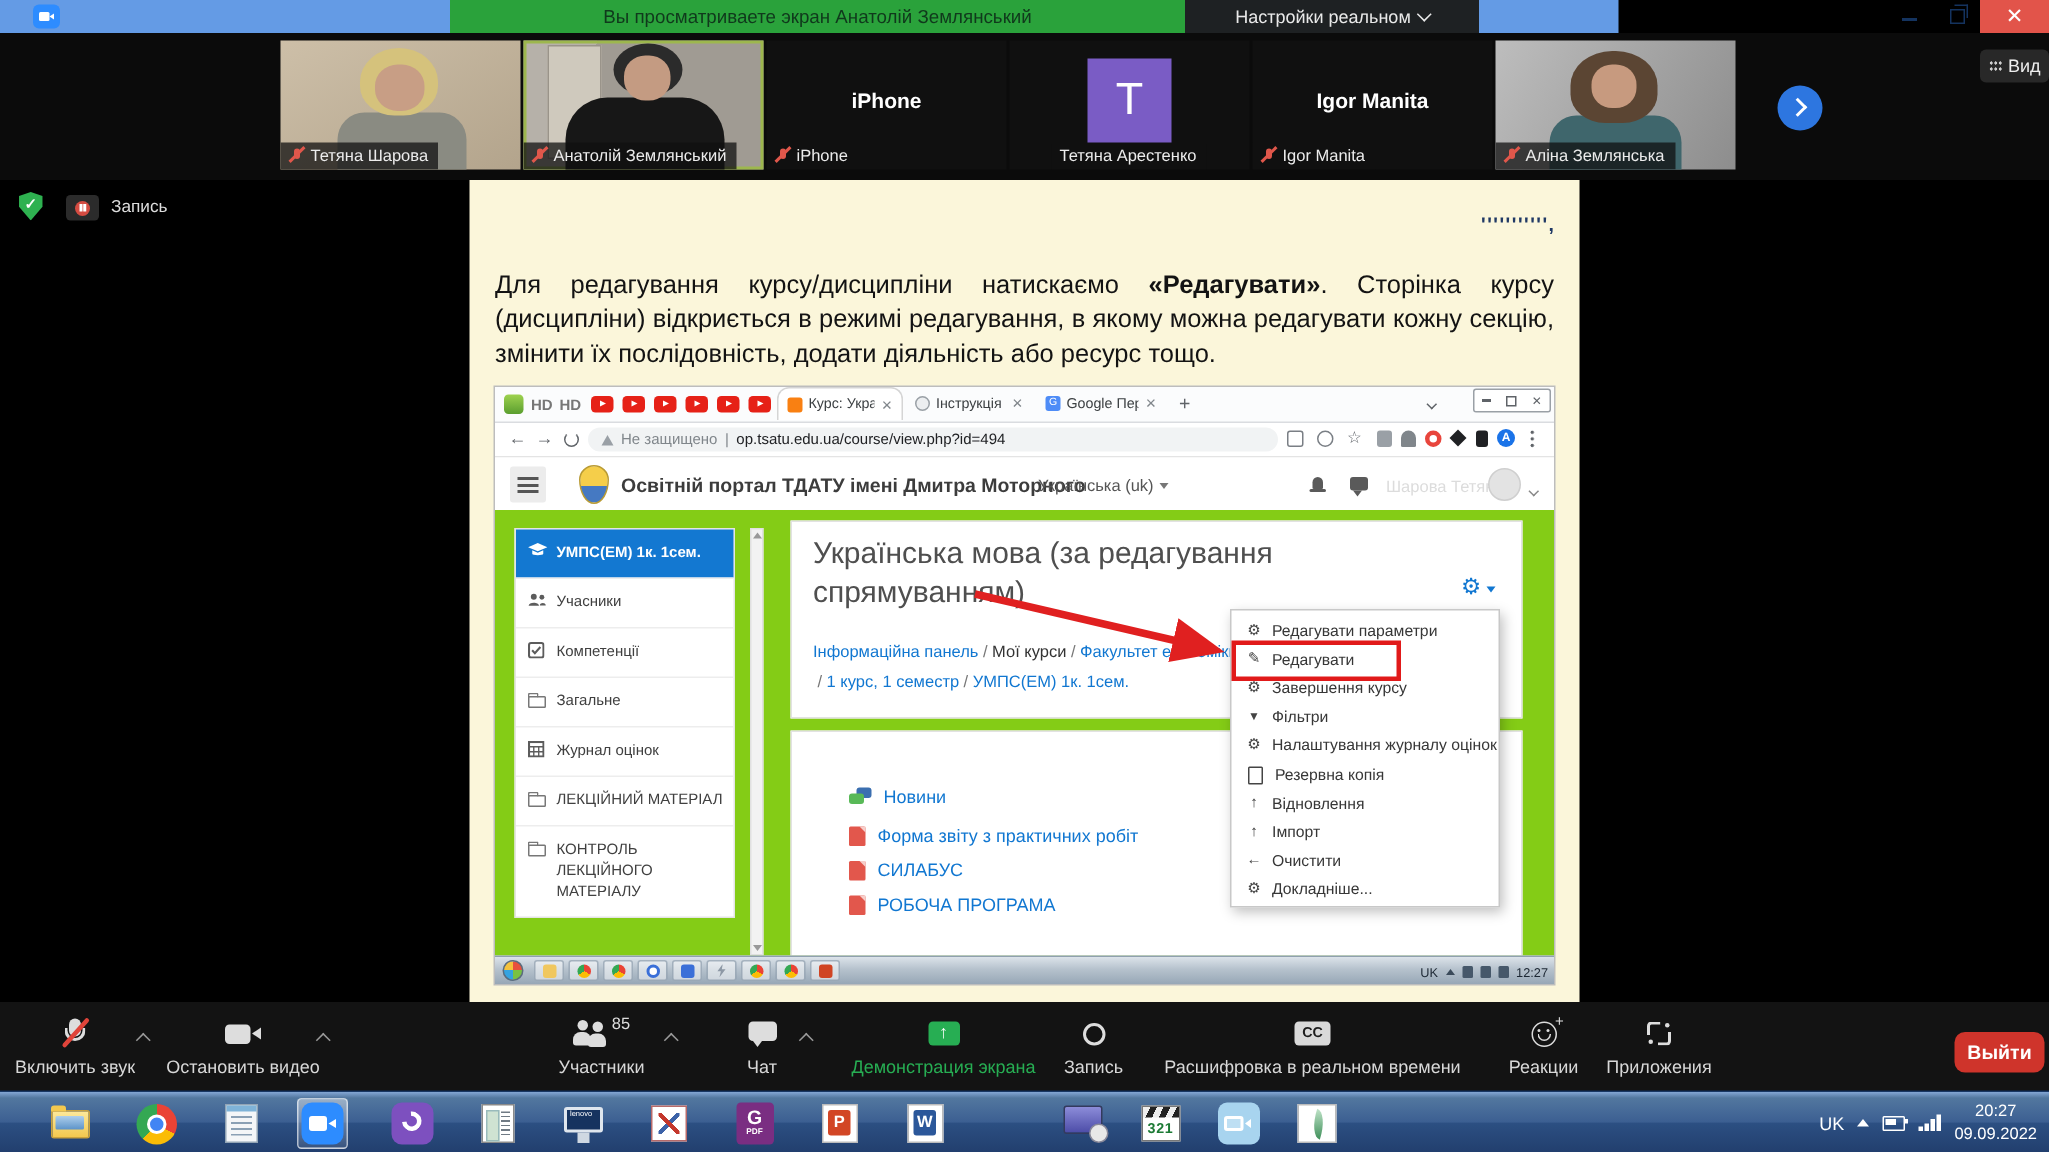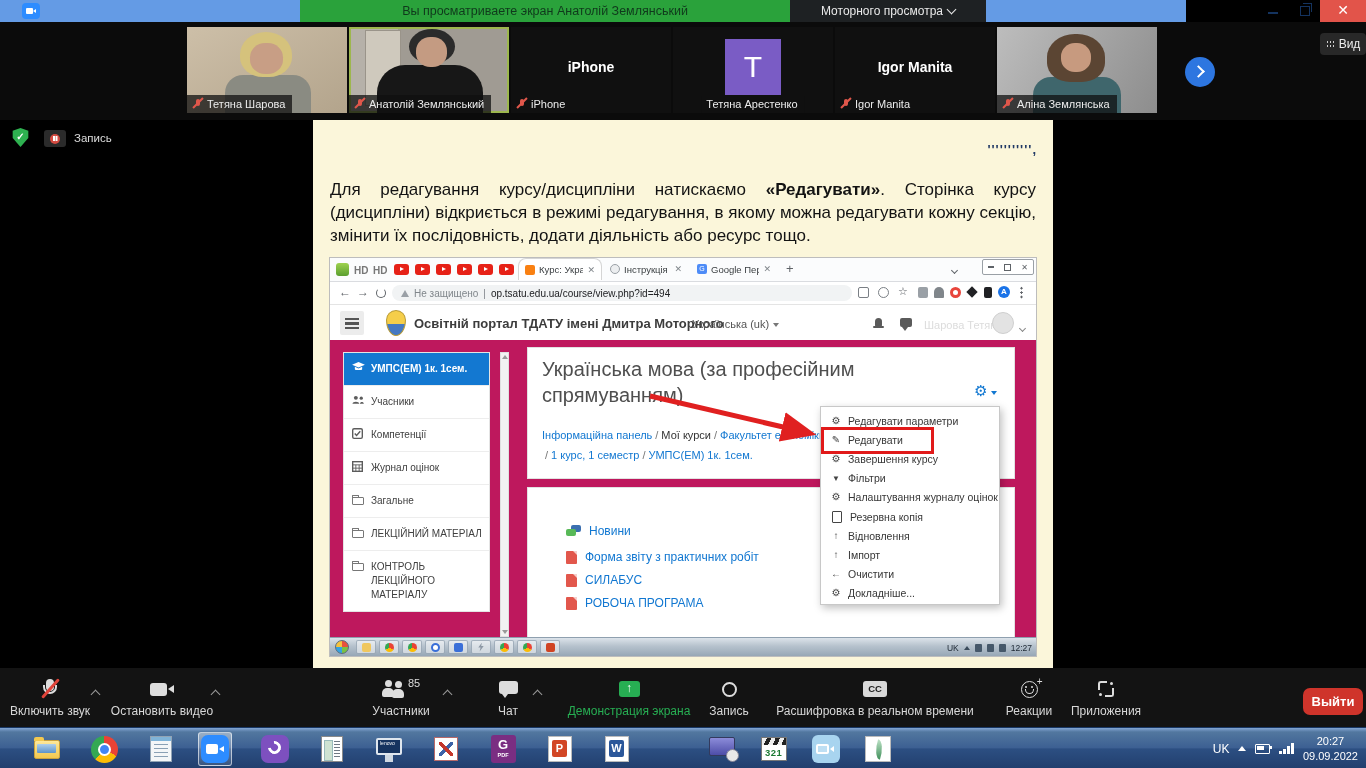--- a/index.html
+++ b/index.html
@@ -1,18 +1,18 @@
 <!DOCTYPE html>
 <html><head>
 <meta charset="utf-8">
 <style>
   html,body{margin:0;padding:0}
   body{width:1366px;height:768px;position:relative;background:#000;font-family:"Liberation Sans",sans-serif;overflow:hidden;-webkit-font-smoothing:antialiased}
   
-  #titlebar{position:absolute;left:0;top:0;width:1186px;height:22px;background:#649be5}
+  #titlebar{position:absolute;left:0;top:0;width:1079px;height:22px;background:#649be5}
   #tb-appicon{position:absolute;left:22px;top:3px;width:18px;height:16px;border-radius:4px;background:#2d8cff}
   #tb-appicon::before{content:"";position:absolute;left:4px;top:5px;width:7px;height:6px;background:#fff;border-radius:1px}
   #tb-appicon::after{content:"";position:absolute;left:11px;top:6px;border-top:2px solid transparent;border-bottom:2px solid transparent;border-right:3px solid #fff}
   #tb-banner{position:absolute;left:300px;top:0;width:490px;height:22px;background:#2aa23b;color:#10391c;font-size:12.5px;line-height:22px;text-align:center}
   #tb-settings{position:absolute;left:790px;top:0;width:196px;height:22px;background:#1e2123;color:#e9e9e9;font-size:12px;line-height:22px;text-align:center}
   .chv{display:inline-block;width:6px;height:6px;border-right:1.6px solid currentColor;border-bottom:1.6px solid currentColor}
   .chv.down{transform:rotate(45deg);margin-left:5px;vertical-align:2px}
   .chv.up{transform:rotate(-135deg)}
   .chv.right{transform:rotate(-45deg)}
   .wc{position:absolute;top:0;height:22px;text-align:center;color:#14335f}
@@ -106,21 +106,21 @@
   .i-bell{position:absolute;left:543px;top:12px;width:11px;height:13px}
   .i-bell::before{content:"";position:absolute;left:2px;top:1px;width:7px;height:8px;background:#5a5a5a;border-radius:4px 4px 1px 1px}
   .i-bell::after{content:"";position:absolute;left:0;top:9px;width:11px;height:2px;background:#5a5a5a;border-radius:1px}
   .i-bub{position:absolute;left:570px;top:13px;width:12px;height:9px;background:#5a5a5a;border-radius:2px}
   .i-bub::after{content:"";position:absolute;left:2px;top:9px;border-left:3px solid transparent;border-right:3px solid transparent;border-top:4px solid #5a5a5a}
   #uname{position:absolute;left:594px;top:14px;font-size:11px;color:#dcdcdc}
   #uava{position:absolute;left:662px;top:7px;width:22px;height:22px;border-radius:50%;background:#e3e3e3;border:1px solid #cfcfcf;box-sizing:border-box}
   #ucaret{position:absolute;left:690px;top:14px;color:#888}
   #ucaret .chv{width:4px;height:4px}
   
-  #bbody{position:absolute;top:82px;bottom:19px;left:0;right:0;background:#be185d;overflow:hidden}
+  #bbody{position:absolute;top:82px;bottom:19px;left:0;right:0;background:#84cc16;overflow:hidden}
   #mside{position:absolute;left:13px;top:12px;width:147px;background:#fff;border:1px solid #e4e4e4;box-sizing:border-box}
   .s-item{position:relative;padding:9px 6px 9px 27px;font-size:10px;color:#404040;border-top:1px solid #ededed;line-height:1.4}
   .s-item.first{border-top:none;background:#1378d1;color:#fff;font-weight:bold}
   .s-item.narrow{padding-right:34px}
   .s-ic{position:absolute;left:8px;top:9px;color:#5c5c5c}
   .s-item.first .s-ic{color:#fff}
   .i-folder{position:absolute;left:8px;top:12px;width:12px;height:8px;border:1px solid #777;border-radius:1px;box-sizing:border-box}
   .i-folder::before{content:"";position:absolute;top:-3px;left:-1px;width:5px;height:2px;border:1px solid #777;border-bottom:none;border-radius:1px 1px 0 0}
   #sscroll{position:absolute;left:170px;top:12px;width:9px;height:285px;background:#f2f2f2;border:1px solid #e0e0e0;box-sizing:border-box}
   .sarr{position:absolute;left:1px;width:0;height:0;border-left:3px solid transparent;border-right:3px solid transparent}
@@ -253,21 +253,21 @@
   .sig{display:flex;align-items:flex-end;gap:1.5px}
   .sig span{width:2.5px;background:#fff;display:block}
   .clock{text-align:center;font-size:11px;line-height:1.35}
 </style>
 </head>
 <body>
 
 <div id="titlebar">
   <div id="tb-appicon"></div>
   <div id="tb-banner">Вы просматриваете экран Анатолій Землянський</div>
-  <div id="tb-settings"><span>Моторного просмотра</span><span class="chv down"></span></div>
+  <div id="tb-settings"><span>Настройки реальном</span><span class="chv down"></span></div>
   <div class="wc" id="wc-min"><span></span></div>
   <div class="wc" id="wc-rest"><span class="g-restore"></span></div>
   <div class="wc" id="wc-close">✕</div>
 </div>
 
 <div id="strip">
   <div class="tile" id="t1" style="left:187px">
     <span class="p-body"></span>
       <span class="p-hair"></span>
       <span class="p-face"></span>
@@ -418,39 +418,39 @@
             </svg>
           <span>Учасники</span>
         </div>
         <div class="s-item">
           <svg class="s-ic" viewBox="0 0 12 12" width="11" height="11">
               <rect x="0.75" y="0.75" width="10.5" height="10.5" rx="1.5" fill="none" stroke="currentColor" stroke-width="1.5"></rect>
               <path d="M3 6 l2 2.2 4-4.6" fill="none" stroke="currentColor" stroke-width="1.5"></path>
             </svg>
           <span>Компетенції</span>
         </div>
+        <div class="s-item"><span class="i-folder"></span><span>Загальне</span></div>
         <div class="s-item">
           <svg class="s-ic" viewBox="0 0 12 12" width="11" height="11">
               <rect x="0.75" y="0.75" width="10.5" height="10.5" fill="none" stroke="currentColor" stroke-width="1.5"></rect>
               <path d="M0.75 4.2 H11.25 M4.2 4.2 V11.25 M7.8 4.2 V11.25 M0.75 7.8 H11.25" stroke="currentColor" fill="none" stroke-width="1"></path>
             </svg>
           <span>Журнал оцінок</span>
         </div>
-        <div class="s-item"><span class="i-folder"></span><span>Загальне</span></div>
         <div class="s-item"><span class="i-folder"></span><span>ЛЕКЦІЙНИЙ МАТЕРІАЛ</span></div>
         <div class="s-item narrow"><span class="i-folder"></span><span>КОНТРОЛЬ ЛЕКЦІЙНОГО МАТЕРІАЛУ</span></div>
 
       </div>
       <div id="sscroll">
           <span class="sarr up"></span>
           <span class="sarr dn"></span>
         </div>
 
       <div class="card" id="card1">
-        <h1 id="ctitle">Українська мова (за професійним спрямуванням)</h1>
+        <h1 id="ctitle">Українська мова (за редагування спрямуванням)</h1>
         <div id="gearbtn">⚙<span class="tri-down"></span></div>
         <div id="bc">
           <a>Інформаційна панель</a><span class="sp">/</span><a class="dark">Мої курси</a><span class="sp">/</span><a>Факультет економіки та</a><br>
           <span class="sp">/</span><a>1 курс, 1 семестр</a><span class="sp">/</span><a>УМПС(ЕМ) 1к. 1сем.</a>
         </div>
       </div>
 
       <div class="card" id="card2">
         <div class="clink" style="top:36px">
             <span class="i-forum"></span>

